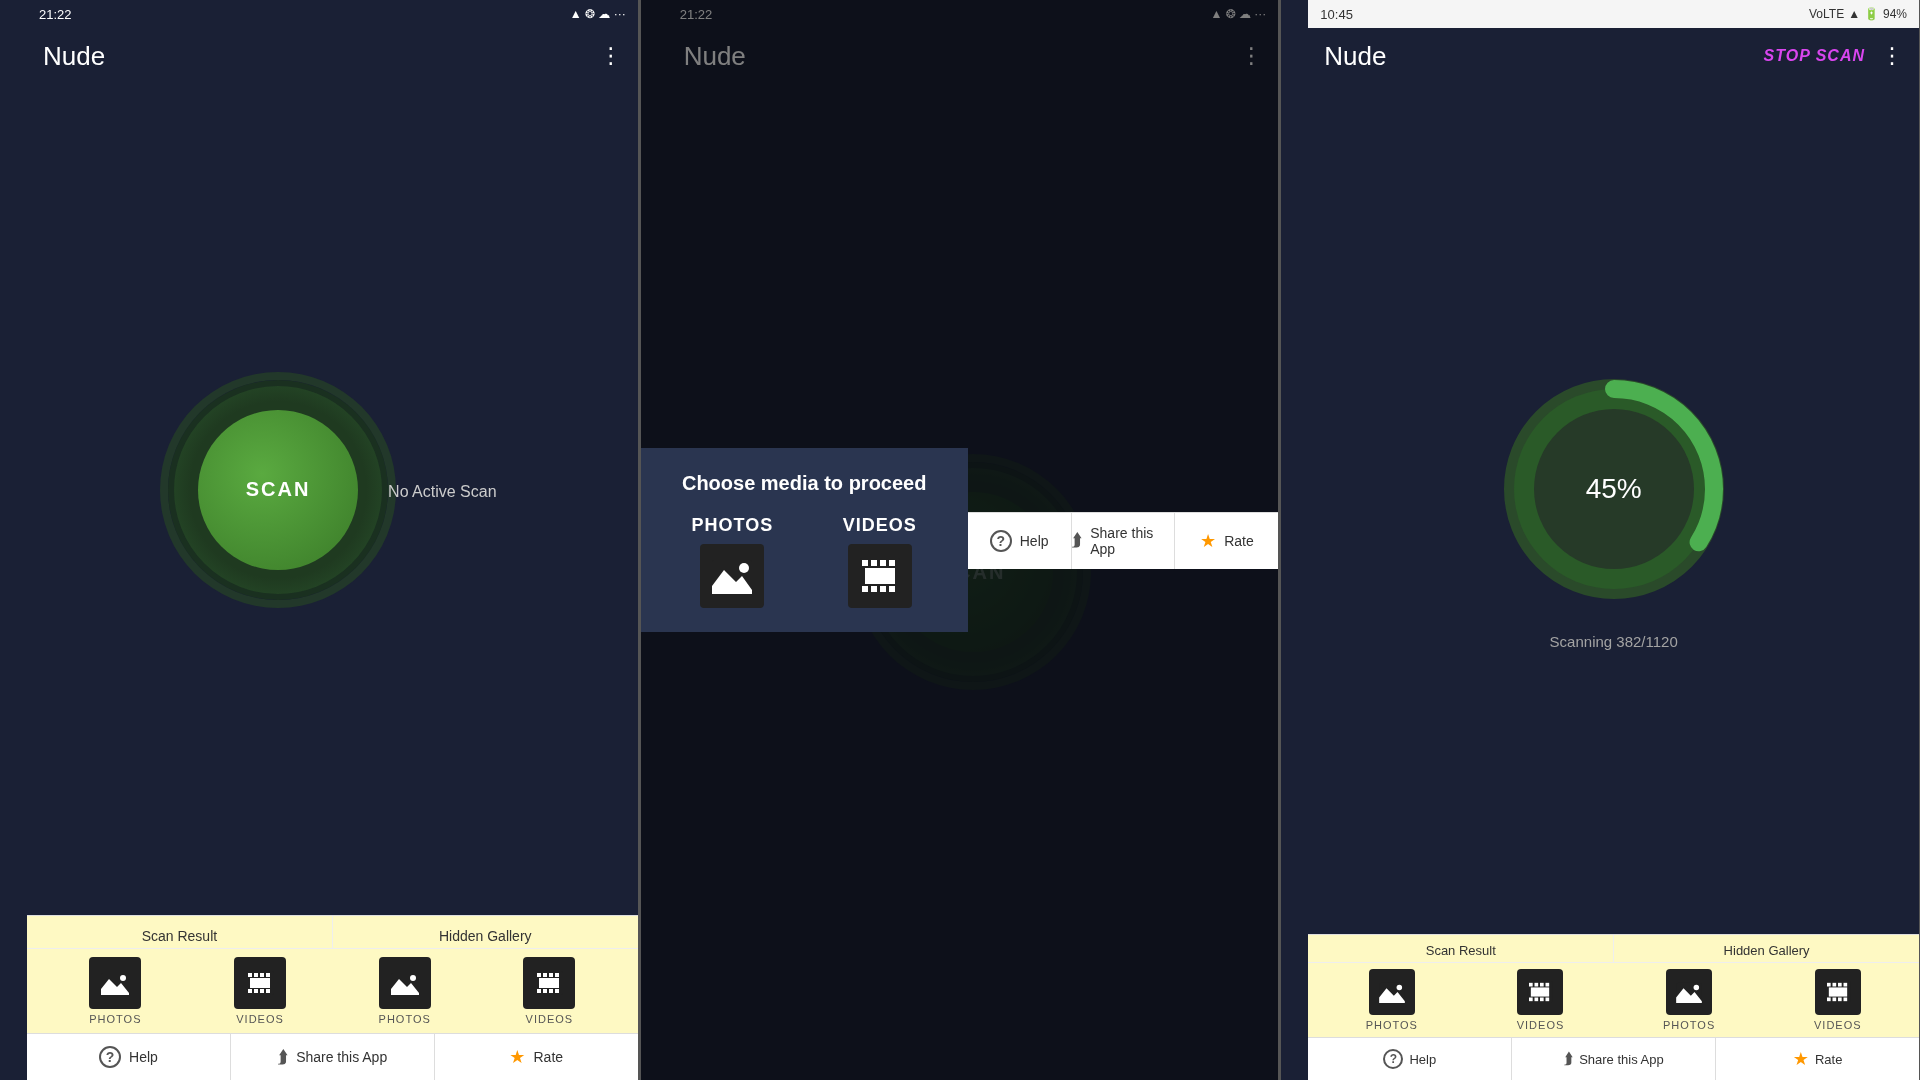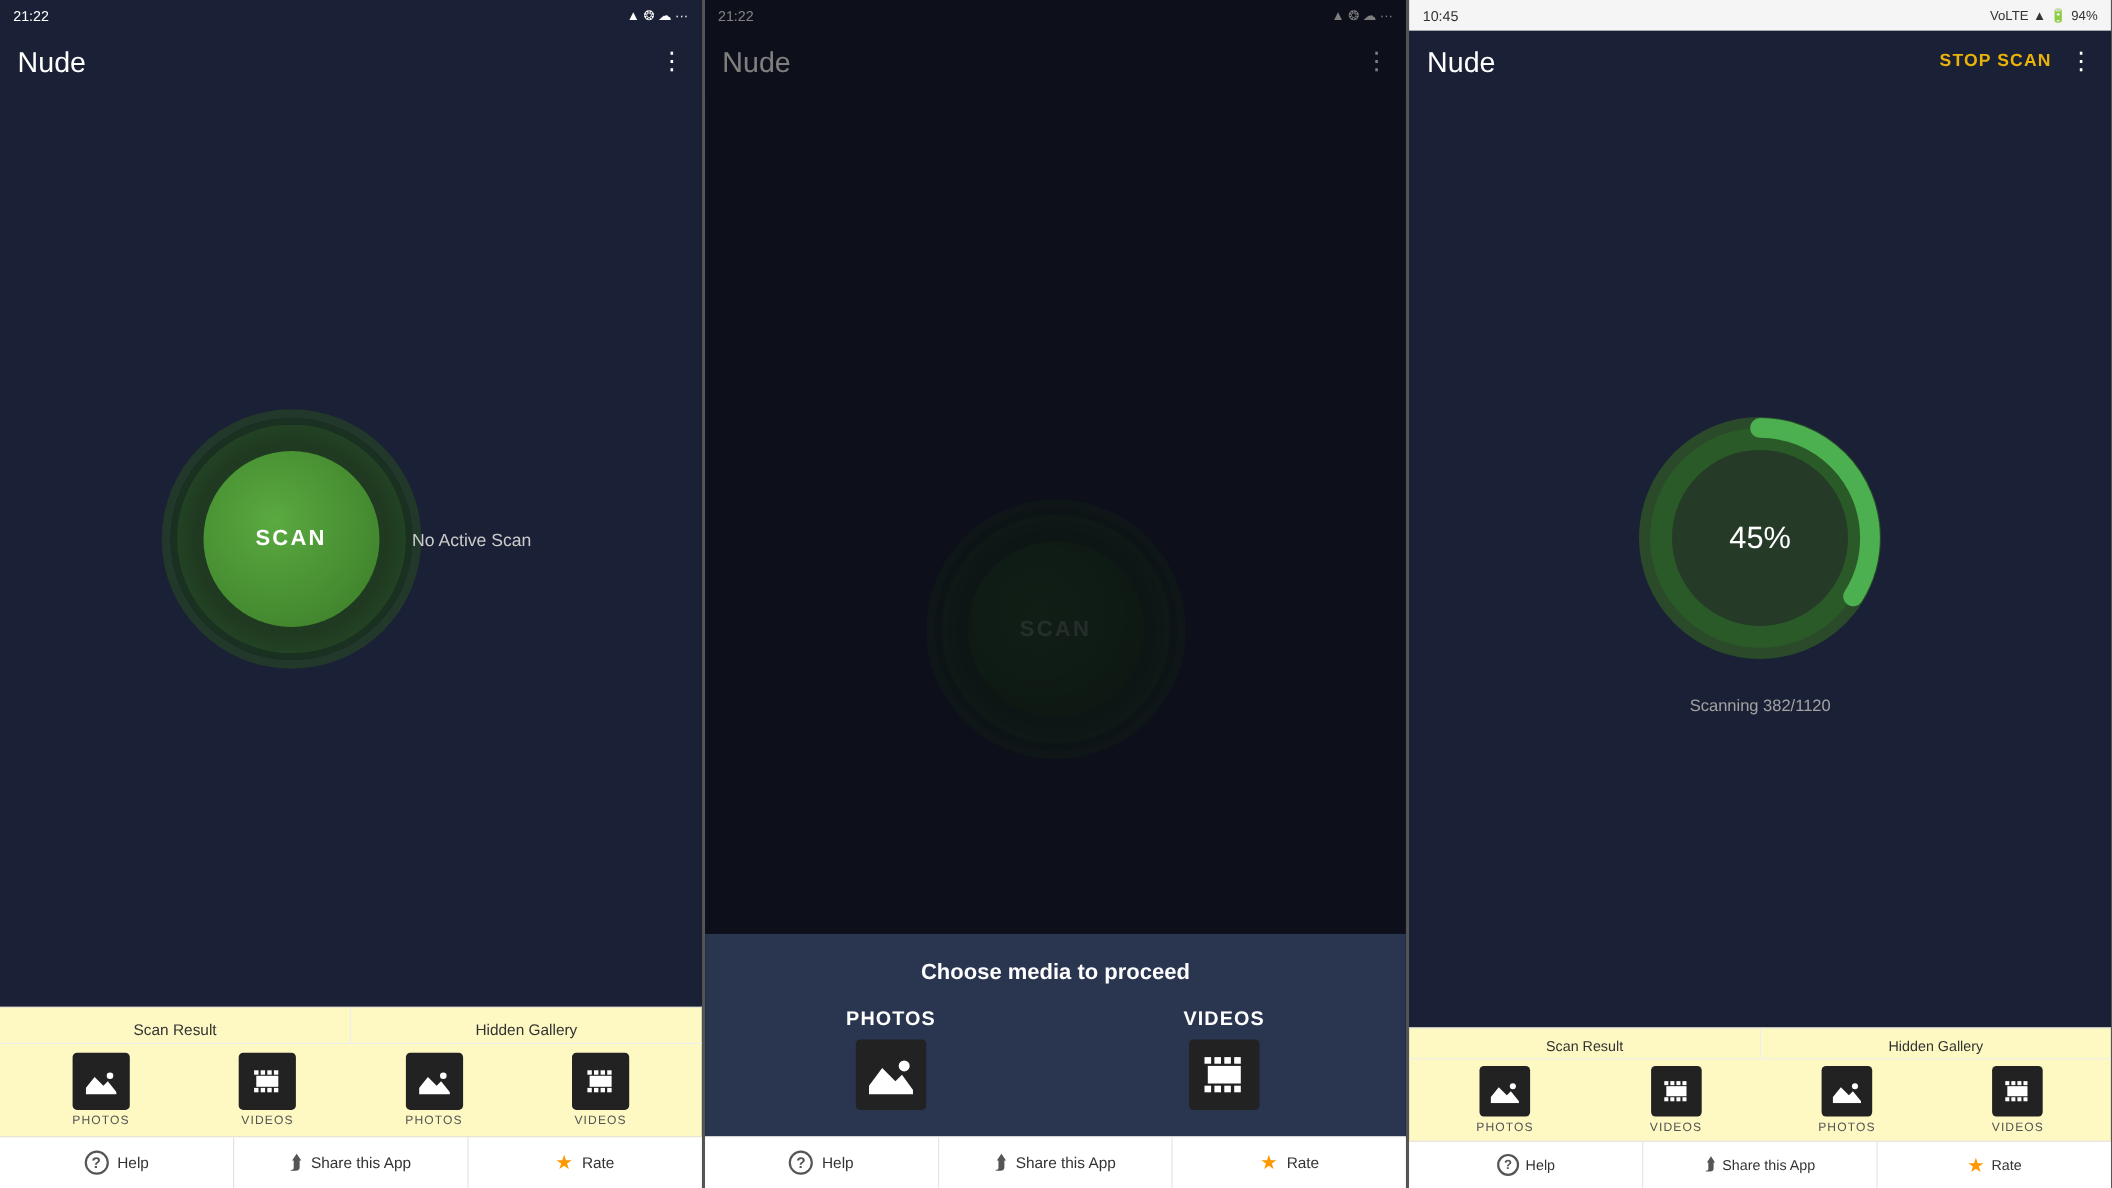--- a/index.html
+++ b/index.html
@@ -14,20 +14,21 @@
     }
 
     
     .phone-panel {
       flex: 1;
       display: flex;
       flex-direction: column;
       background: #1a2035;
       position: relative;
       border-right: 1px solid #555;
+      padding-left: 27px;
     }
 
     
     .status-bar {
       background: #1a2035;
       color: #fff;
       font-size: 13px;
       padding: 4px 12px;
       display: flex;
       justify-content: space-between;
@@ -186,21 +187,21 @@
     .modal-overlay {
       position: absolute;
       bottom: 0;
       left: 0;
       right: 0;
       top: 0;
       background: rgba(0,0,0,0.5);
       display: flex;
       align-items: center;
       justify-content: flex-end;
-      flex-direction: column;
+      flex-direction: row;
       z-index: 10;
     }
     .modal-box {
       background: #2a3550;
       width: 100%;
       padding: 24px 16px;
     }
     .modal-title {
       color: #fff;
       font-size: 20px;
@@ -263,25 +264,26 @@
       font-weight: 500;
     }
     .scanning-text {
       color: #a3a3a3;
       font-size: 15px;
       margin-top: 8px;
     }
 
     
     .stop-scan-btn {
-      color: #eab308;
+      color: #d946ef;
       font-size: 16px;
       font-weight: bold;
       cursor: pointer;
       letter-spacing: 1px;
+      font-style: italic;
     }
 
     
     .gallery-tabs-compact {
       display: flex;
       border-bottom: 1px solid #eee;
     }
     .gallery-tab-compact {
       flex: 1;
       text-align: center;

